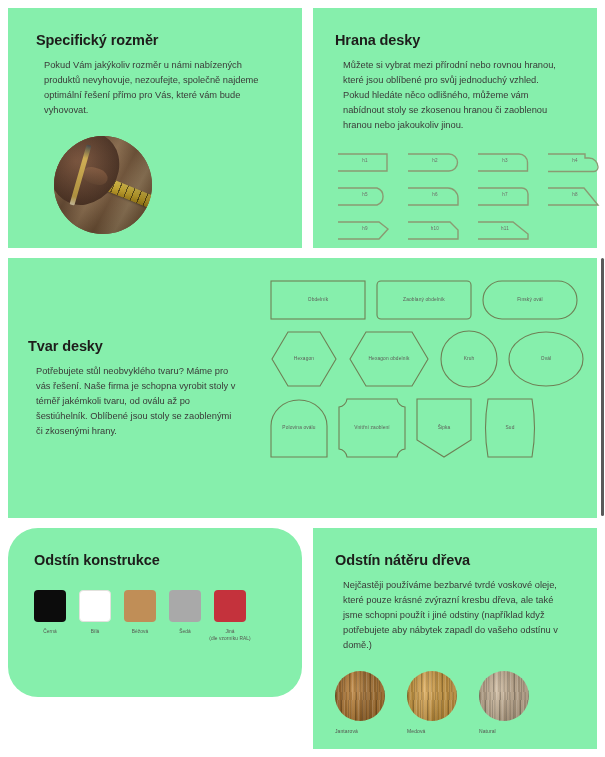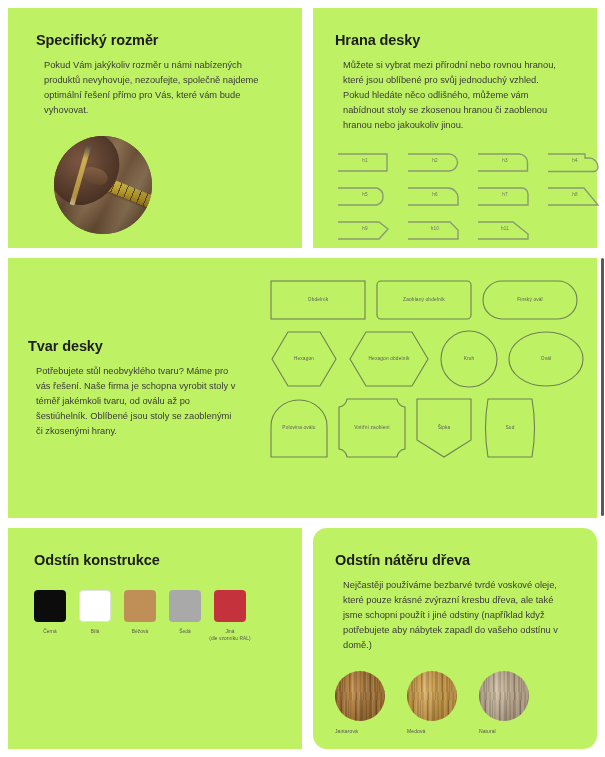--- a/index.html
+++ b/index.html
@@ -8,21 +8,21 @@
     background:#ffffff;
     font-family:"Liberation Sans", sans-serif;
     color:#2b2b2b;
     overflow:hidden;
     position:relative;
   }
   .page{position:relative;width:605px;height:757px;}
 
   .card{
     position:absolute;
-    background:#bef264;
+    background:#86efac;
     box-sizing:border-box;
   }
 
   .card-title{
     font-size:14.5px;
     font-weight:bold;
     letter-spacing:-0.1px;
     color:#1d1d1b;
     margin:0 0 10px 0;
   }
@@ -111,36 +111,36 @@
   .shape-cell{position:relative;}
   .shape-cell svg{display:block;}
   .shape-label{
     position:absolute;left:0;right:0;top:50%;
     transform:translateY(-50%);
     text-align:center;font-size:4.8px;line-height:1.5;
     color:#5d5d58;letter-spacing:.15px;pointer-events:none;
   }
 
   
-  #card-frame{left:8px;top:528px;width:294px;height:221px;}
+  #card-frame{left:8px;top:528px;width:294px;height:169px;border-radius:30px;}
   #card-frame .inner{padding:24px 26px 0 26px;}
   .swatch-row{display:flex;gap:13px;margin-top:22px;}
   .swatch{width:32px;}
   .swatch .chip{
     width:32px;height:32px;border-radius:4px;
   }
   .swatch .chip.white{border:1px solid #e2e2dd;box-sizing:border-box;}
   .swatch .name{
     margin-top:6px;font-size:4.8px;line-height:1.5;color:#55554f;
     text-align:center;letter-spacing:.1px;
   }
   .swatch.wide{width:46px;margin-left:-7px;}
 
   
-  #card-wood{left:313px;top:528px;width:284px;height:221px;border-radius:14px;}
+  #card-wood{left:313px;top:528px;width:284px;height:221px;}
   #card-wood .inner{padding:24px 22px 0 22px;}
   .wood-row{display:flex;gap:22px;margin-top:18px;}
   .wood-item{width:50px;}
   .wood-disc{
     width:50px;height:50px;border-radius:50%;overflow:hidden;position:relative;
   }
   .wood-disc .grain{
     position:absolute;inset:0;
     background-image:repeating-linear-gradient(91deg,
       rgba(0,0,0,.20) 0 1px,

